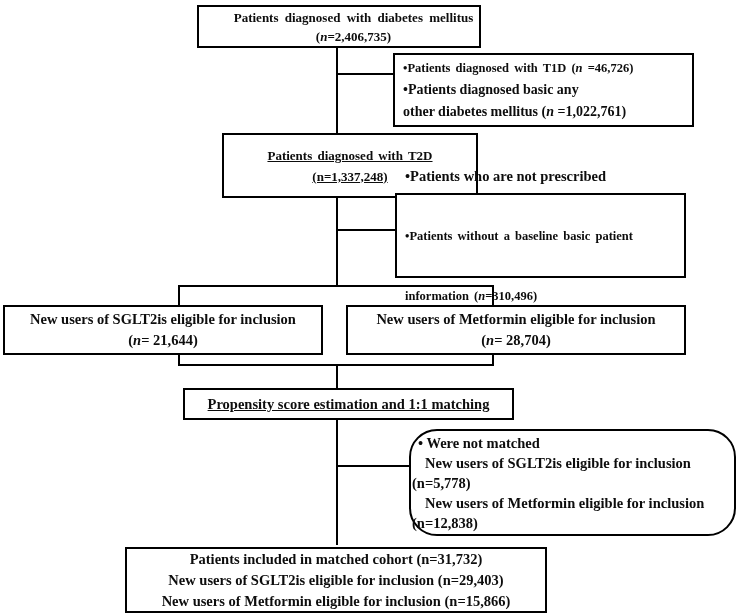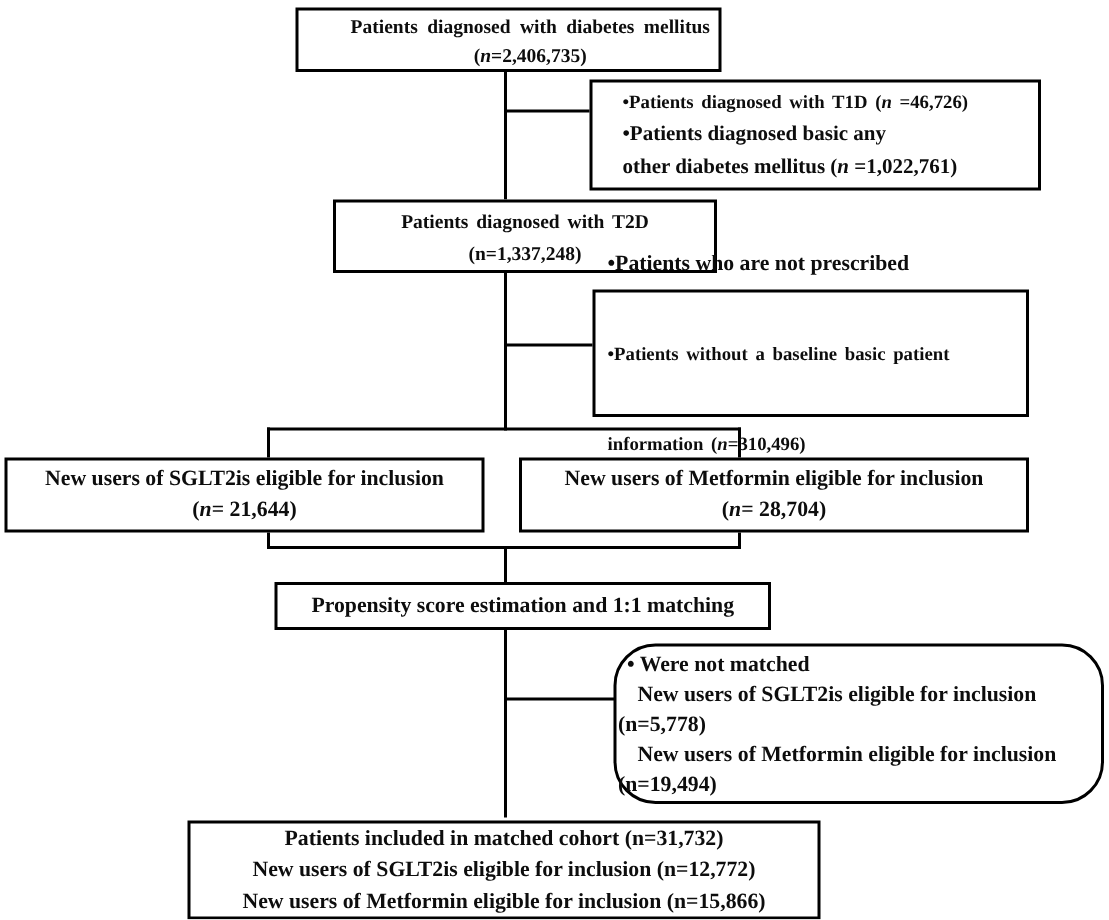--- a/index.html
+++ b/index.html
@@ -11,28 +11,28 @@
   }
   .box {
     position:absolute; border:2px solid #000; background:#fff;
     display:flex; flex-direction:column; justify-content:center;
   }
   .center { text-align:center; }
   .ln { position:absolute; background:#000; }
 
   
   #box-dm       { left:197px; top:5px;   width:284px; height:43px;  font-size:13px;   line-height:19px; word-spacing:3px;padding-left:29px; }
-  #box-t1d      { left:393px; top:53px;  width:301px; height:74px;  font-size:14px;   line-height:22px; padding-left:20px; }
+  #box-t1d      { left:393px; top:53px;  width:301px; height:74px;  font-size:14px;   line-height:22px; padding-left:8px; }
   #box-t1d .sm  { font-size:12.5px; word-spacing:2px; }
-  #box-t2d      { left:222px; top:133px; width:256px; height:49px;  font-size:13px;   line-height:21px; word-spacing:2px; }
+  #box-t2d      { left:222px; top:133px; width:256px; height:65px;  font-size:13px;   line-height:21px; word-spacing:2px;text-decoration:underline; }
   #box-rx       { left:395px; top:193px; width:291px; height:85px;  font-size:14.5px; line-height:20px; padding-left:8px;gap:40px; }
   #box-rx .sm   { font-size:12.5px; word-spacing:2px; }
   #box-sglt     { left:3px;   top:305px; width:320px; height:50px;  font-size:14.5px; line-height:21px; }
   #box-met      { left:346px; top:305px; width:340px; height:50px;  font-size:14.5px; line-height:21px; }
-  #box-match    { left:183px; top:388px; width:331px; height:32px;  font-size:14.5px; line-height:20px; }
+  #box-match    { left:183px; top:388px; width:331px; height:32px;  font-size:14.5px; line-height:20px;text-decoration:underline; }
   #box-notmatch { left:409px; top:429px; width:327px; height:107px; font-size:14.5px; line-height:20px;border-radius:28px; }
   #box-cohort   { left:125px; top:547px; width:422px; height:66px;  font-size:14.5px; line-height:21px; }
   .ind1 { padding-left:7px; }
   .ind2 { padding-left:14px; }
   .ind0 { padding-left:1px; }
 
   
   #v-dm-t2d        { left:336px; top:48px;  width:2px;  height:85px; }
   #h-branch-t1d    { left:337px; top:73px;  width:57px; height:2px; }
   #v-t2d-split     { left:336px; top:182px; width:2px;  height:105px; }
@@ -100,22 +100,22 @@
 
   <div class="box center" id="box-match">
     <div>Propensity score estimation and 1:1 matching</div>
   </div>
 
   <div class="box" id="box-notmatch">
     <div class="ind1">• Were not matched</div>
     <div class="ind2">New users of SGLT2is eligible for inclusion</div>
     <div class="ind0">(n=5,778)</div>
     <div class="ind2">New users of Metformin eligible for inclusion</div>
-    <div class="ind0">(n=19,494)</div>
+    <div class="ind0">(n=12,838)</div>
   </div>
 
   <div class="box center" id="box-cohort">
     <div>Patients included in matched cohort (n=31,732)</div>
-    <div>New users of SGLT2is eligible for inclusion (n=12,772)</div>
+    <div>New users of SGLT2is eligible for inclusion (n=29,403)</div>
     <div>New users of Metformin eligible for inclusion (n=15,866)</div>
   </div>
 
 </div>
 
 </body></html>

